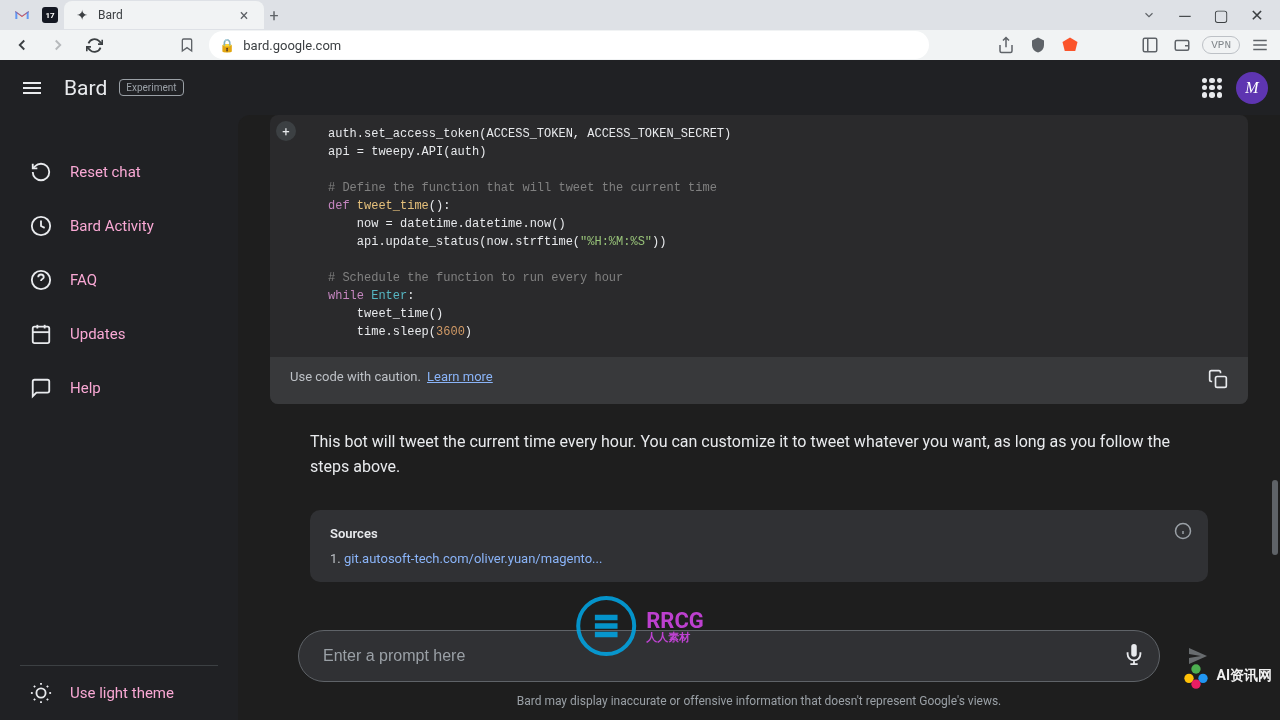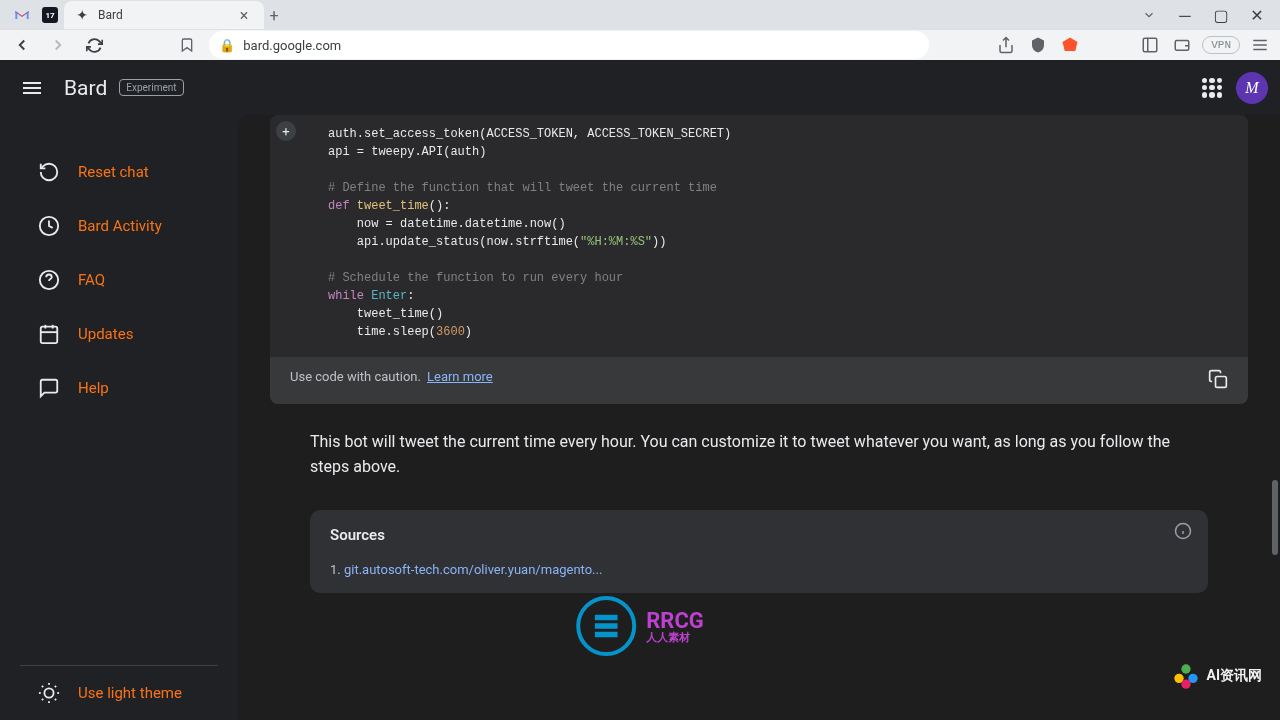--- a/index.html
+++ b/index.html
@@ -211,22 +211,22 @@
       width: 238px;
       background: #202124;
       display: flex;
       flex-direction: column;
       padding-top: 30px;
     }
     .nav-item {
       display: flex;
       align-items: center;
       gap: 18px;
-      padding: 16px 38px;
-      color: #f97316;
+      padding: 16px 30px;
+      color: #f9a8d4;
       font-size: 15px;
       cursor: pointer;
     }
     .nav-item svg {
       width: 22px;
       height: 22px;
       fill: none;
       stroke: #e8eaed;
       stroke-width: 2;
     }
@@ -311,24 +311,24 @@
     }
     
     .sources {
       background: #303134;
       border-radius: 10px;
       padding: 16px 20px;
       margin: 0 40px 0 40px;
       position: relative;
     }
     .sources-title {
-      font-size: 15px;
+      font-size: 13px;
       font-weight: 600;
       color: #e8eaed;
-      margin-bottom: 18px;
+      margin-bottom: 10px;
     }
     .sources-info {
       position: absolute;
       right: 16px;
       top: 12px;
       cursor: pointer;
     }
     .sources-info svg { width: 18px; height: 18px; stroke: #9aa0a6; fill: none; stroke-width: 2; }
     .source-item {
       font-size: 13px;
@@ -426,21 +426,21 @@
       color: #d946ef;
       font-size: 22px;
       font-weight: bold;
       line-height: 1;
     }
     .watermark-center .wm-sub {
       font-size: 11px;
     }
     .watermark-right {
       position: absolute;
-      right: 18px;
+      right: 8px;
       bottom: 30px;
       display: flex;
       align-items: center;
       gap: 6px;
       pointer-events: none;
     }
     .wm-flower {
       width: 28px;
       height: 28px;
     }
@@ -671,20 +671,39 @@
         </span>
         <div class="source-item">
           <span>1.</span>
           <a>git.autosoft-tech.com/oliver.yuan/magento...</a>
         </div>
       </div>
     </div>
 
     <div class="scroll-indicator"></div>
 
+    <div class="input-area">
+      <div class="input-row">
+        <div class="prompt-input">
+          <input type="text" placeholder="Enter a prompt here" style="">
+          <span class="mic-btn">
+            <svg viewBox="0 0 24 24">
+                <path d="M12 1a3 3 0 013 3v8a3 3 0 01-6 0V4a3 3 0 013-3z"></path>
+                <path d="M19 10v2a7 7 0 01-14 0v-2M12 19v4M8 23h8" fill="none" stroke="#e8eaed" stroke-width="2"></path>
+              </svg>
+          </span>
+        </div>
+        <div class="send-btn">
+          <svg viewBox="0 0 24 24">
+              <path d="M3 20l18-8L3 4v6l12 2-12 2z"></path>
+            </svg>
+        </div>
+      </div>
+      <div class="disclaimer">Bard may display inaccurate or offensive information that doesn't represent Google's views.</div>
+    </div>
   </div>
 </div>
 
 <div class="watermark-center">
   <div class="wm-circle">
     <svg width="34" height="34" viewBox="0 0 24 24" fill="#00a8e8">
         <path d="M4 4h16v4H4zM4 10h16v4H4zM4 16h16v4H4z"></path>
       </svg>
   </div>
   <div>

